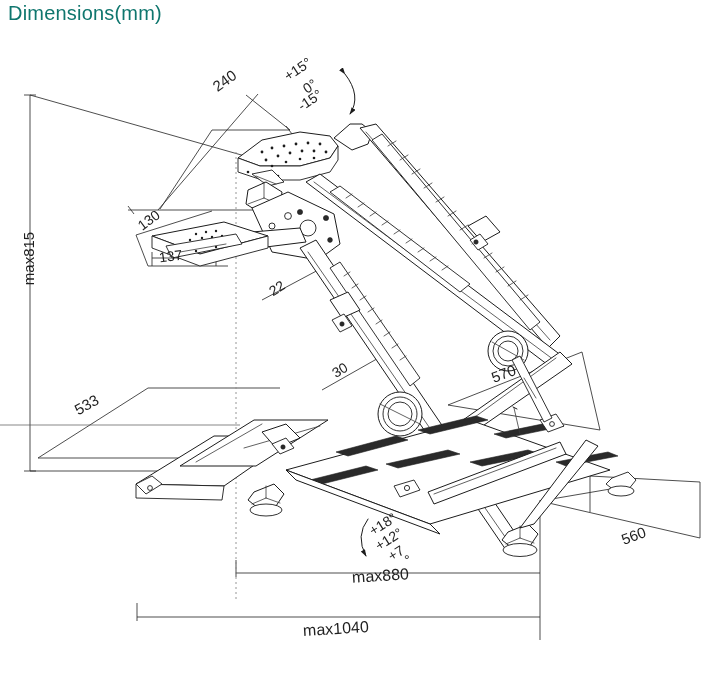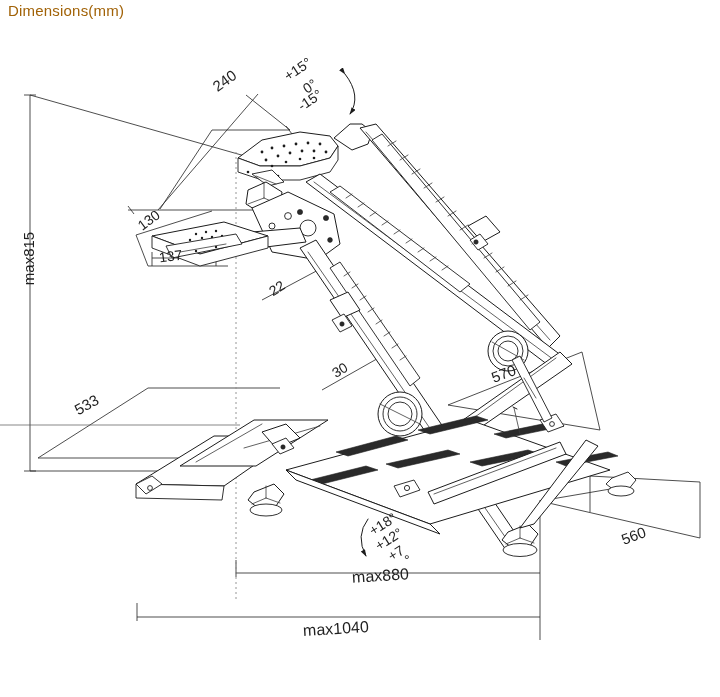--- a/index.html
+++ b/index.html
@@ -7,21 +7,21 @@
   body{
     width:720px;height:697px;position:relative;overflow:hidden;
     font-family:"Liberation Sans","DejaVu Sans",sans-serif;
     color:#1c1c1c;
   }
   #stage{position:absolute;inset:0;width:720px;height:697px;}
   #stage svg{display:block;width:720px;height:697px;}
 
   .title{
     position:absolute;left:8px;top:2px;
-    font-size:15px;letter-spacing:.2px;color:#a16207;
+    font-size:20px;letter-spacing:.2px;color:#0f766e;
     white-space:nowrap;
   }
 
   
   .dim{
     position:absolute;white-space:nowrap;
     font-size:15px;color:#1f1f1f;
     transform-origin:center center;
   }
   .dim.small{font-size:14px;}

